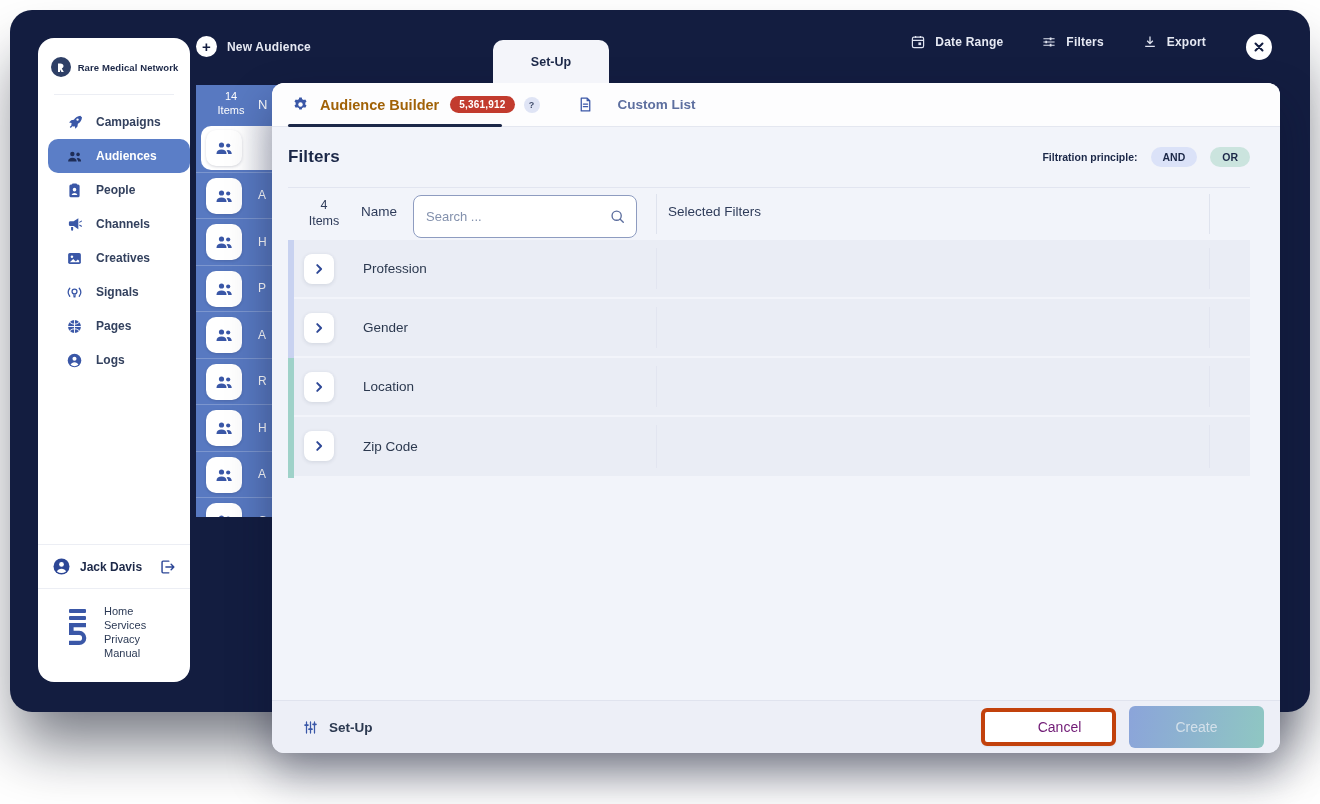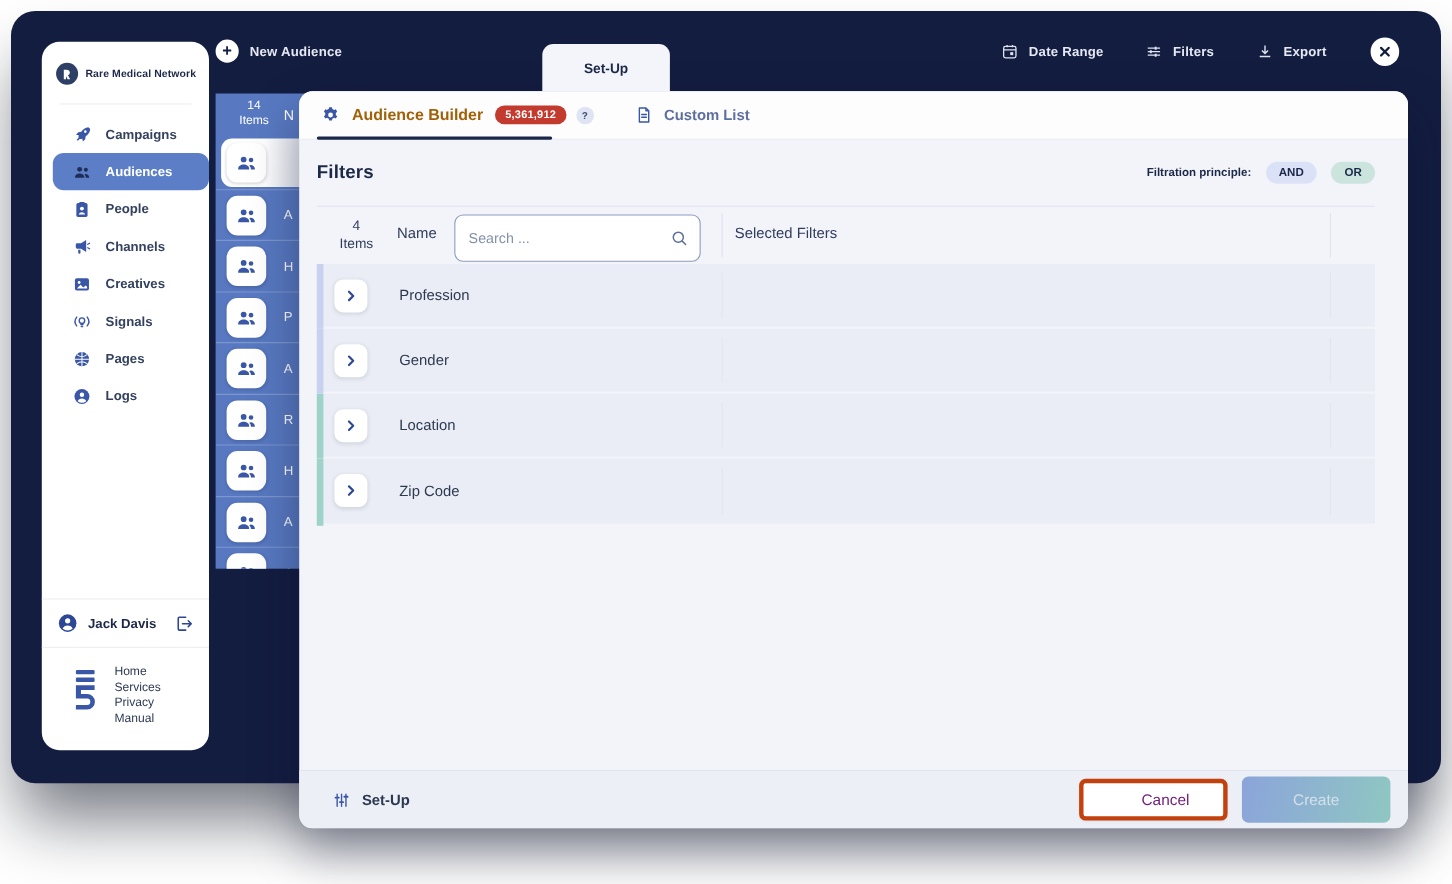--- a/index.html
+++ b/index.html
@@ -12,21 +12,21 @@
     background:#131d40; border-radius:22px;
     box-shadow:0 40px 60px -8px rgba(8,12,30,.55); }
 
   
   .topbar { position:absolute; left:10px; top:10px; width:1300px; height:73px;
     display:flex; align-items:center; color:#e6e9f3; z-index:6; }
   .new-aud { display:flex; align-items:center; gap:10px; margin-left:186px; cursor:pointer; }
   .plus-circle { width:21px; height:21px; border-radius:50%; background:#ffffff; color:#131d40;
     display:flex; align-items:center; justify-content:center; font-size:15px; font-weight:bold; line-height:1; }
   .tb-label { font-size:12px; font-weight:bold; letter-spacing:.2px; }
-  .tb-right { margin-left:auto; margin-right:38px; display:flex; align-items:center; gap:38px; }
+  .tb-right { margin-left:auto; margin-right:38px; display:flex; align-items:flex-start; gap:38px; }
   .tb-action { display:flex; align-items:center; gap:9px; cursor:pointer; }
   .tb-ic { width:16px; height:16px; display:block; }
   .close-btn { width:26px; height:26px; border-radius:50%; background:#ffffff;
     display:flex; align-items:center; justify-content:center; cursor:pointer; margin-left:2px; }
 
   
   .setup-tab { position:absolute; left:493px; top:40px; width:116px; height:43px;
     background:#f4f5fa; border-radius:10px 10px 0 0; z-index:5;
     display:flex; align-items:center; justify-content:center;
     font-size:12.5px; font-weight:bold; color:#1c2848; cursor:pointer; }
@@ -80,21 +80,21 @@
   .m-tab { display:flex; align-items:center; cursor:pointer; }
   .m-tab svg { width:17px; height:17px; }
   .builder-label { margin-left:11px; font-size:14.5px; font-weight:bold; color:#a16207; }
   .count-badge { margin-left:11px; background:#c23b2e; color:#ffffff; font-size:10px; font-weight:bold;
     padding:3px 9px; border-radius:9px; letter-spacing:.2px; }
   .help-badge { margin-left:9px; width:16px; height:16px; border-radius:50%; background:#dfe4f5;
     color:#44506e; font-size:9px; font-weight:bold; display:flex; align-items:center; justify-content:center;
     cursor:pointer; }
   .tab-underline { position:absolute; left:16px; bottom:-1px; width:214px; height:3px;
     background:#1c2848; border-radius:2px; }
-  .custom-tab { margin-left:37px; gap:10px; }
+  .custom-tab { margin-left:37px; gap:24px; }
   .custom-label { font-size:13.5px; font-weight:bold; color:#5d6f9f; }
 
   .m-body { flex:1; display:flex; flex-direction:column; border-radius:0 0 12px 12px; overflow:hidden; }
   .m-heading-row { flex:none; height:61px; margin:0 30px 0 16px; border-bottom:1px solid #e2e5f0;
     display:flex; align-items:center; }
   .m-title { font-size:17px; font-weight:bold; color:#1c2848; letter-spacing:.1px; }
   .principle { margin-left:auto; display:flex; align-items:center; gap:13px; }
   .principle-label { font-size:10.5px; font-weight:bold; color:#1c2848; }
   .pill { font-size:10.5px; font-weight:bold; color:#1c2848; padding:4px 12px; border-radius:10px; cursor:pointer; }
   .pill.and { background:#dbe2f8; }

